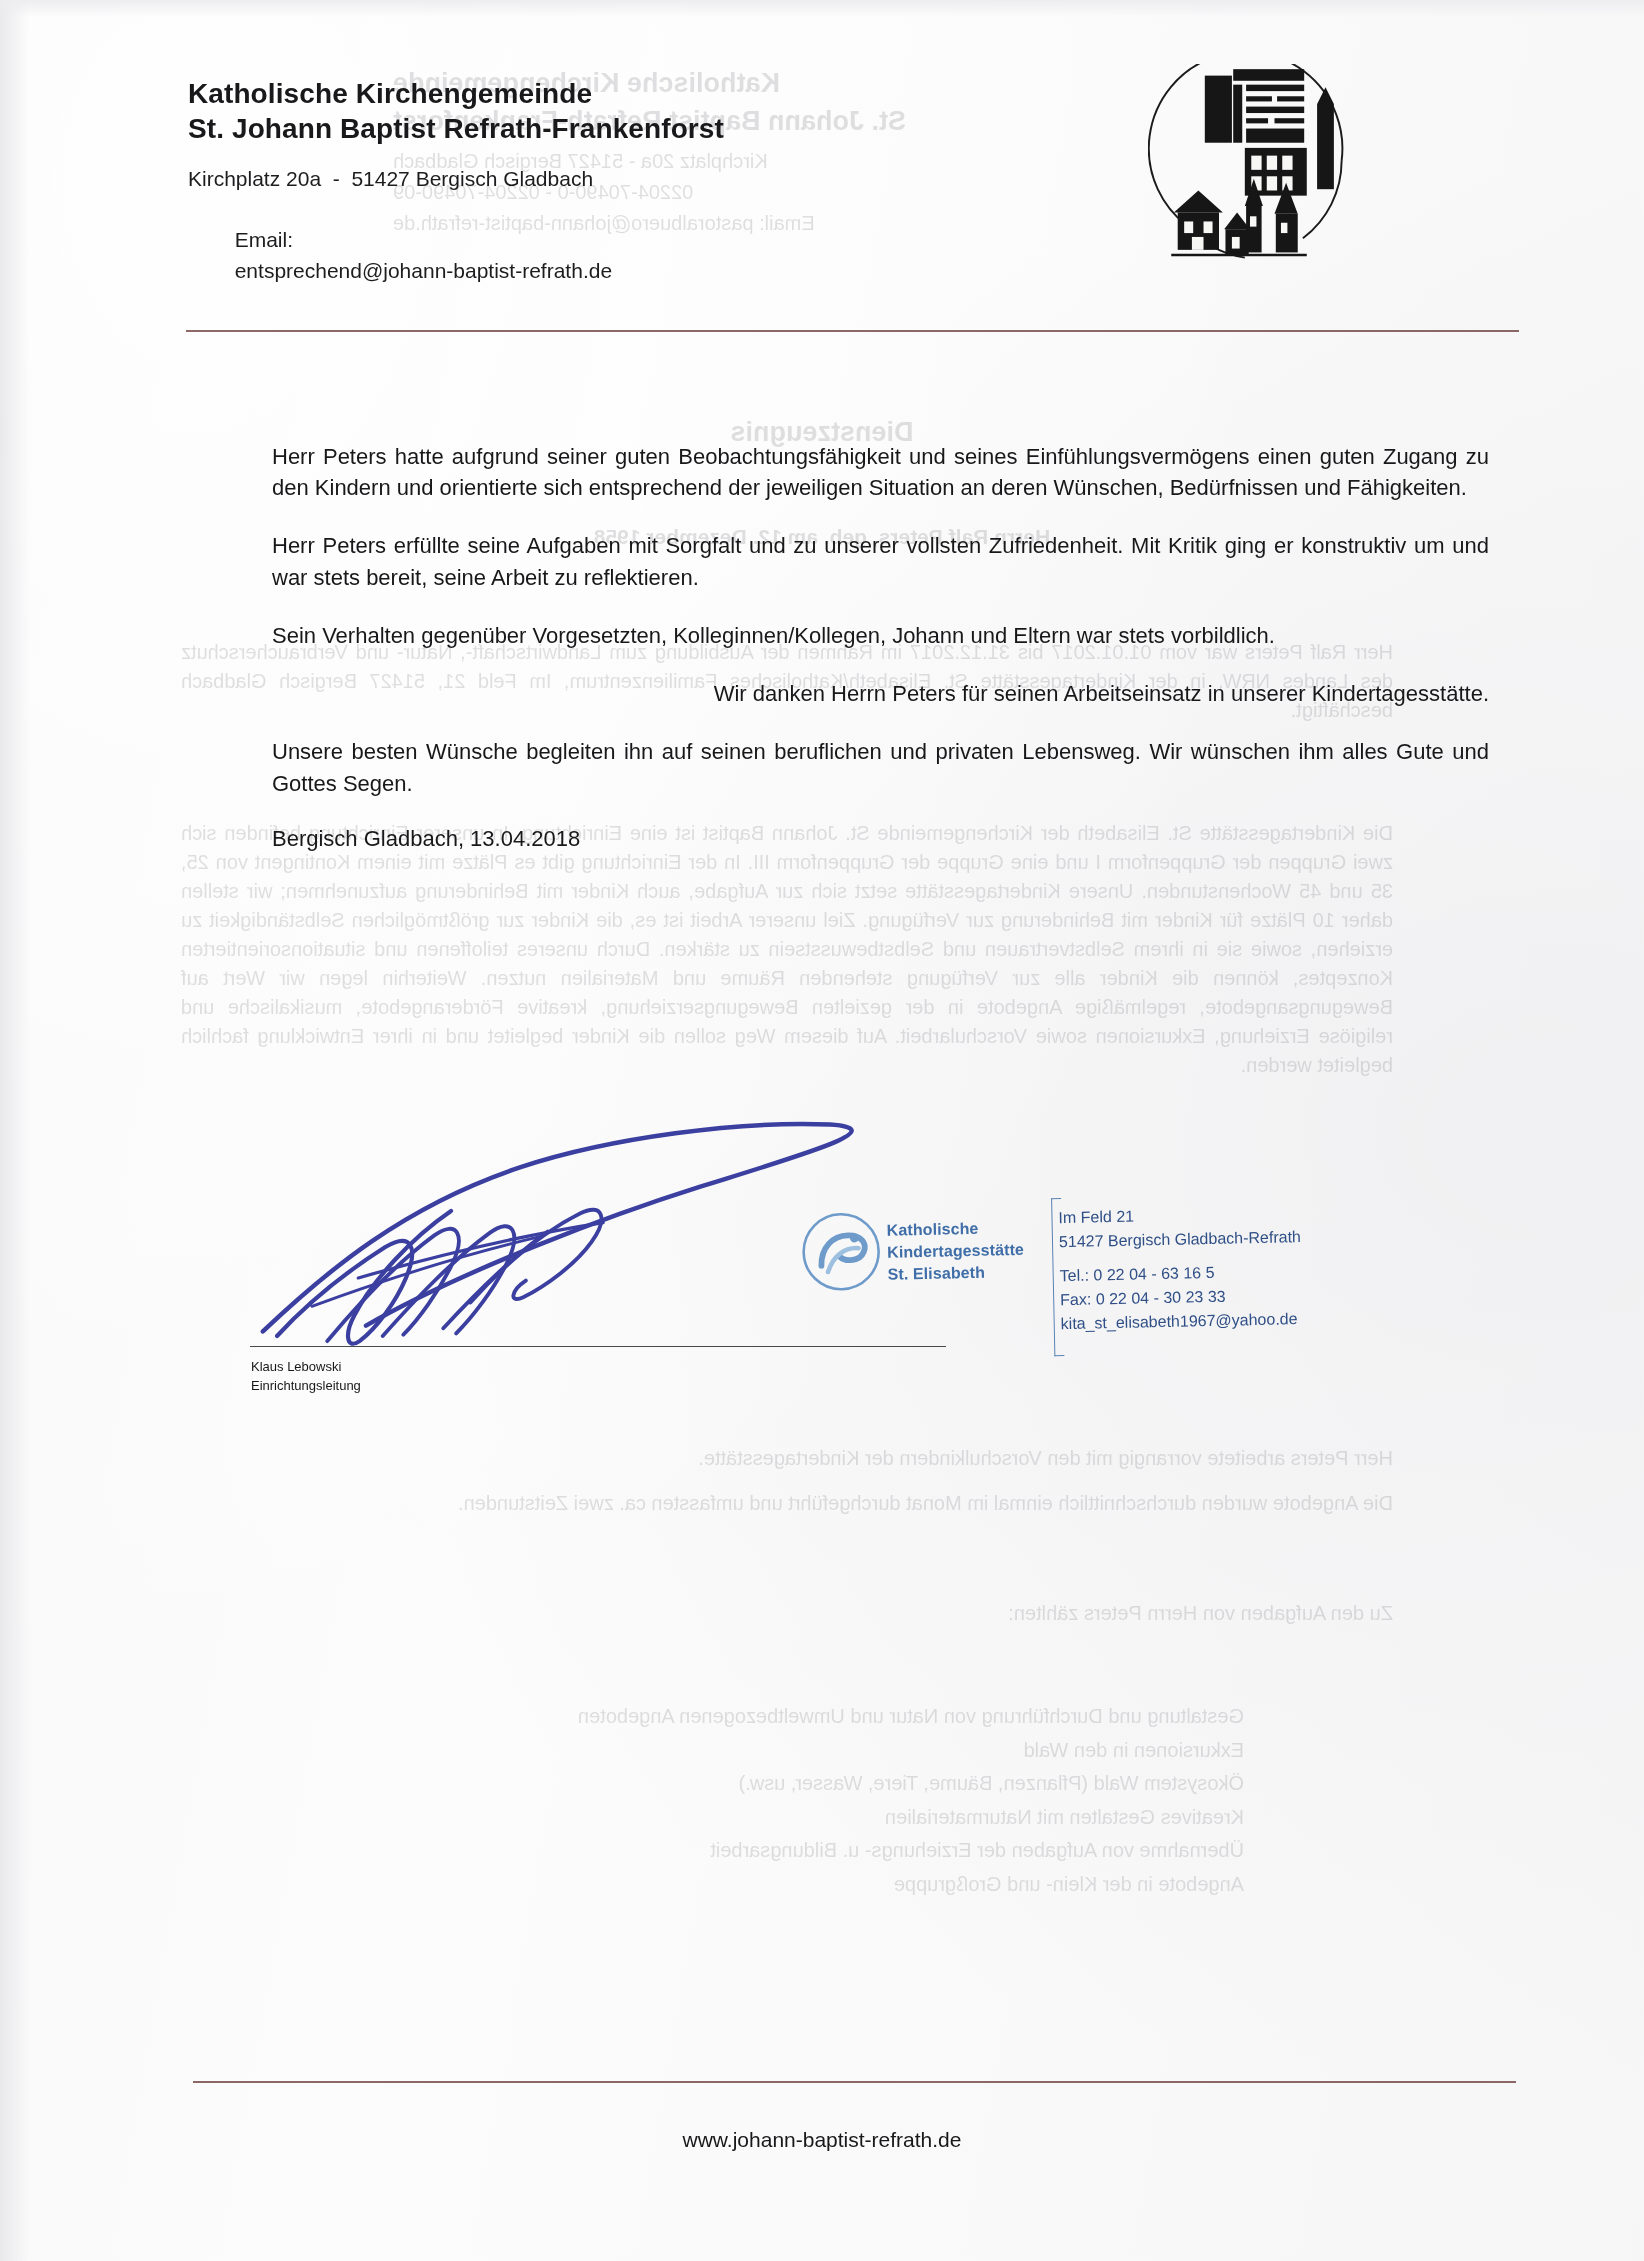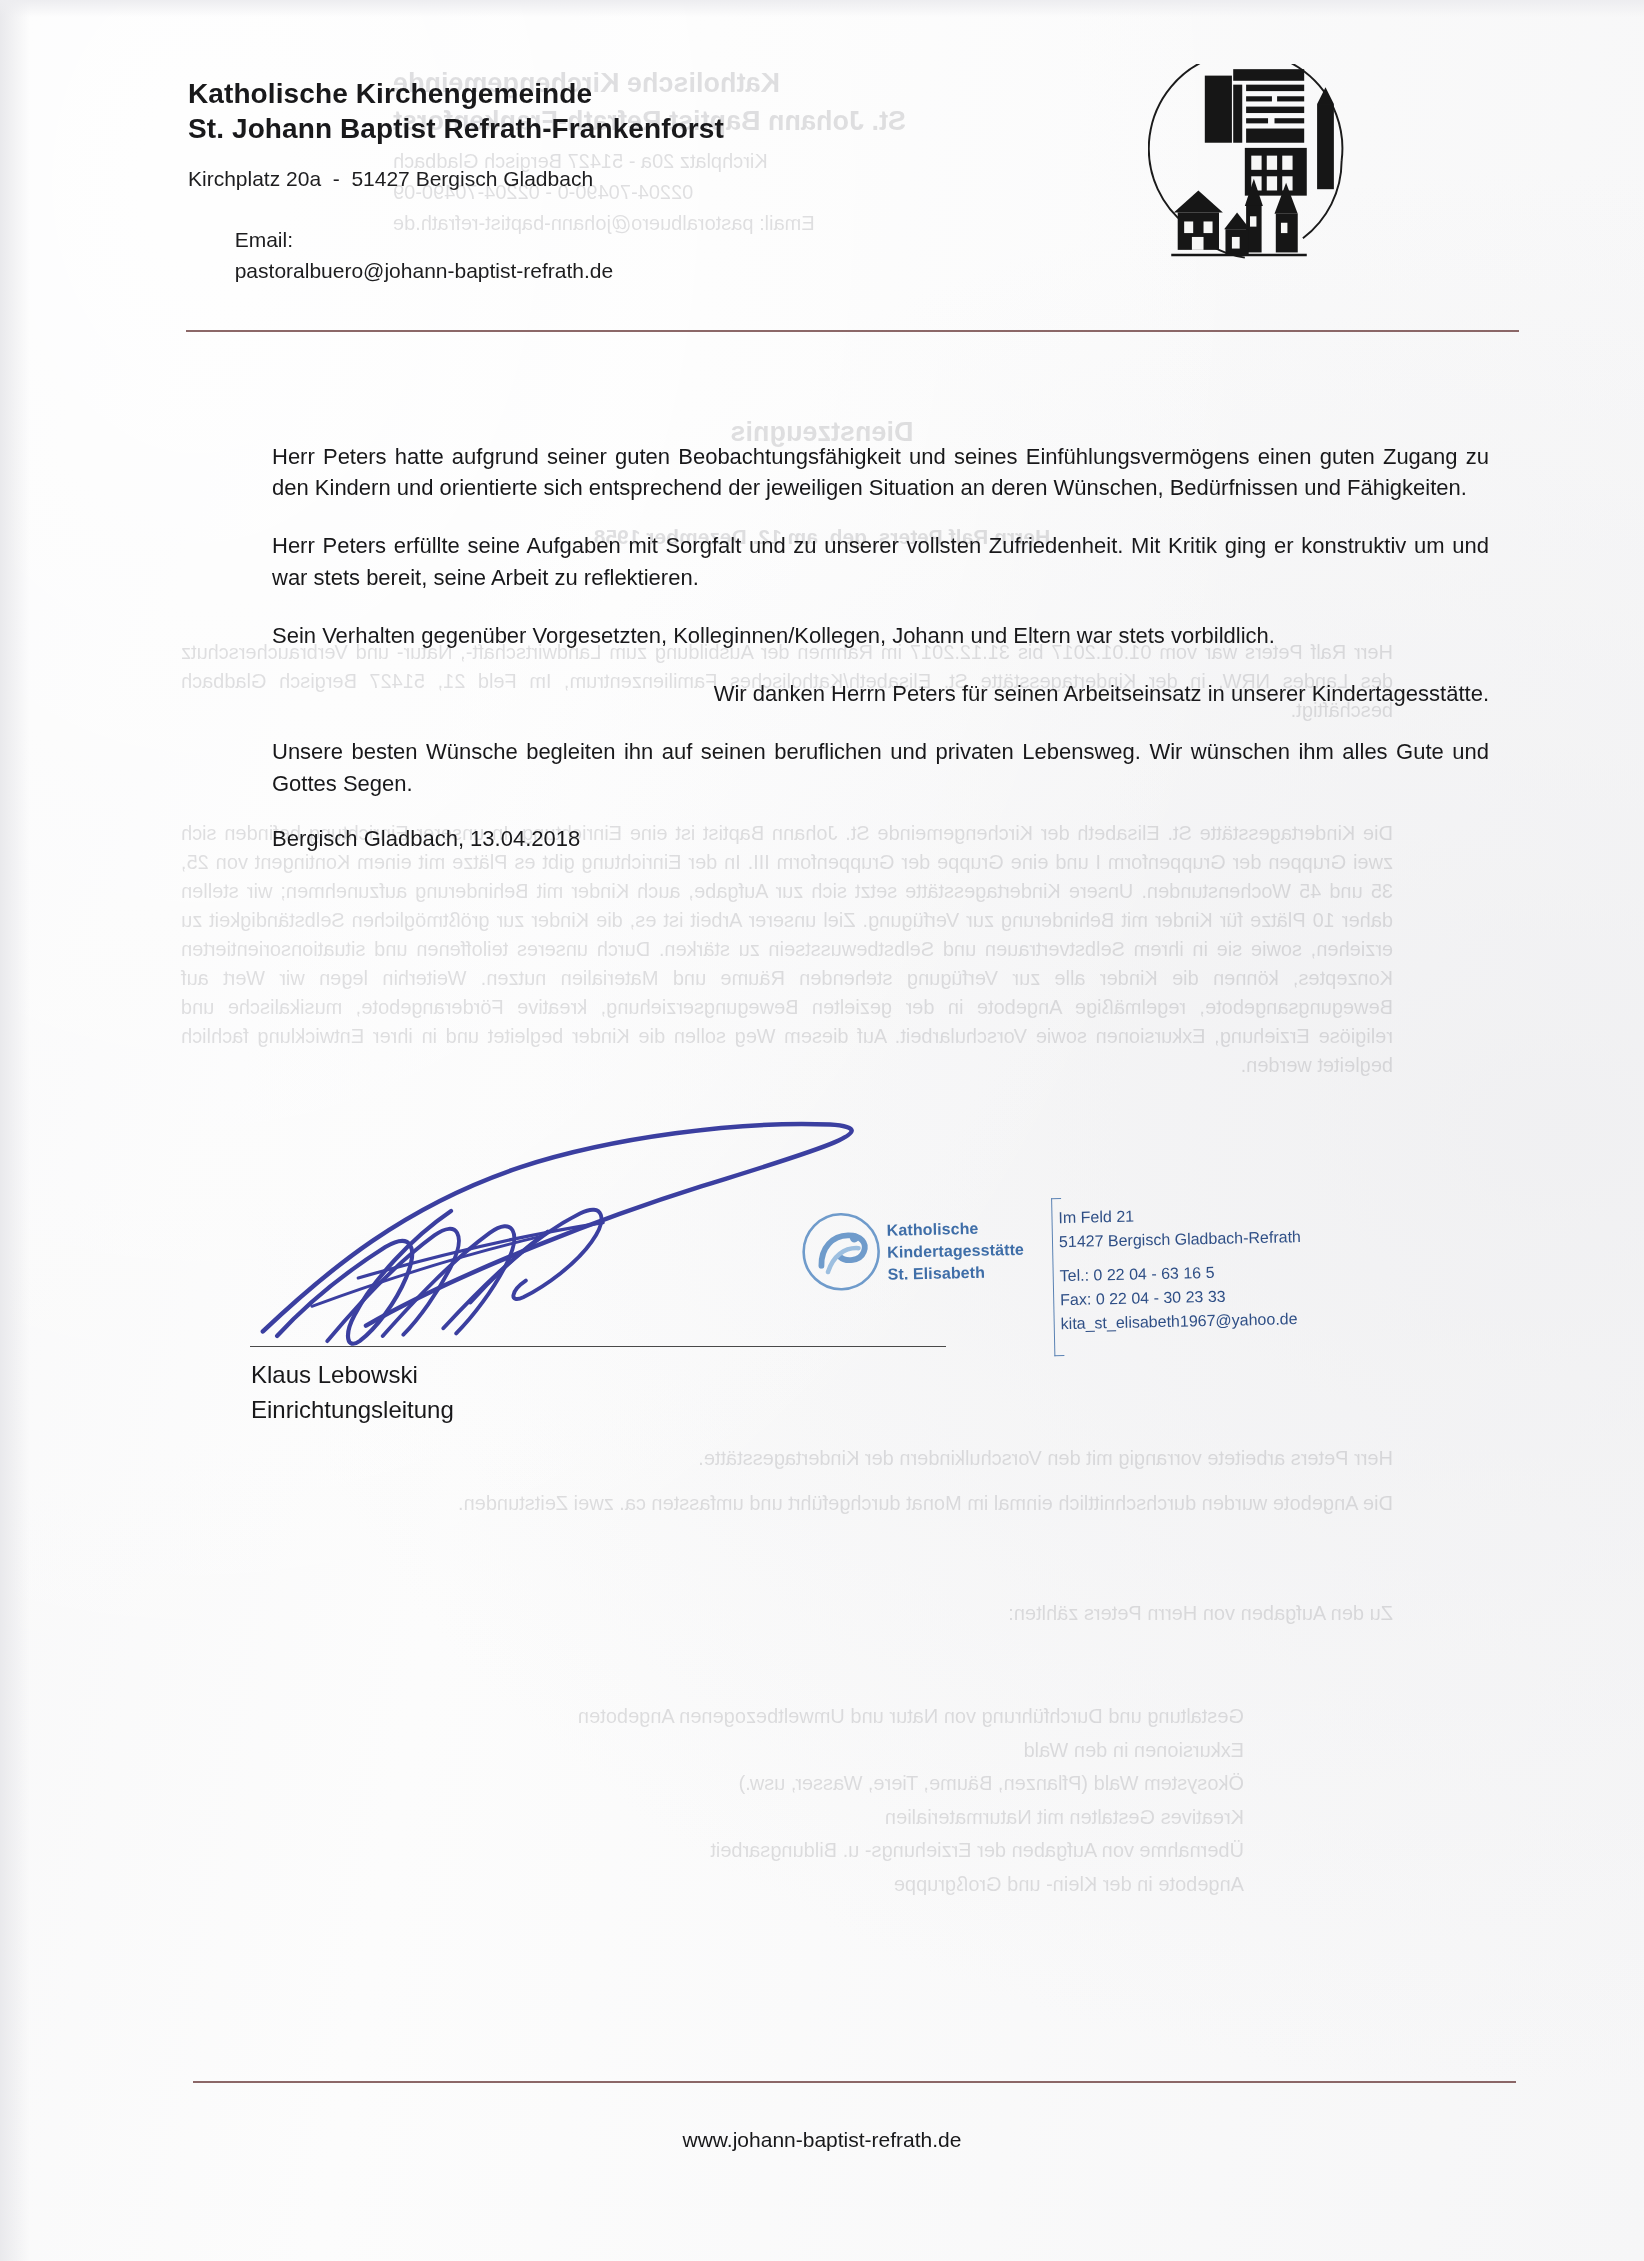--- a/index.html
+++ b/index.html
@@ -138,21 +138,21 @@
     top: 1346px;
     width: 696px;
     height: 1.3px;
     background: #2a2a2a;
     opacity: 0.85;
   }
   .sig-names {
     position: absolute;
     left: 251px;
     top: 1358px;
-    font-size: 24px;
+    font-size: 13px;
     line-height: 1.45;
     color: #18181a;
   }
 
   
   .stamp {
     position: absolute;
     left: 800px;
     top: 1193px;
     width: 535px;
@@ -278,21 +278,21 @@
 
   <div class="letterhead">
     <div class="org-name">
       <div>Katholische Kirchengemeinde</div>
       <div>St. Johann Baptist Refrath-Frankenforst</div>
     </div>
     <div class="org-address">
       <div class="addr-line">Kirchplatz 20a  -  51427 Bergisch Gladbach</div>
       <div class="addr-line">
         <span>Email:</span>
-        <span>pastoralbuero@johann-baptist-refrath.de</span>
+        <span>entsprechend@johann-baptist-refrath.de</span>
       </div>
     </div>
   </div>
 
   <div class="logo">
     <svg viewBox="0 0 330 375" width="213" height="242" xmlns="http://www.w3.org/2000/svg">
 
       <path d="M60 250 A150 150 0 1 1 300 150" fill="none" stroke="#1b1b1b" stroke-width="3"></path>
       <path d="M300 150 A150 150 0 0 1 240 270" fill="none" stroke="#1b1b1b" stroke-width="3"></path>
       <path d="M60 250 A150 150 0 0 0 150 300" fill="none" stroke="#1b1b1b" stroke-width="3"></path>

